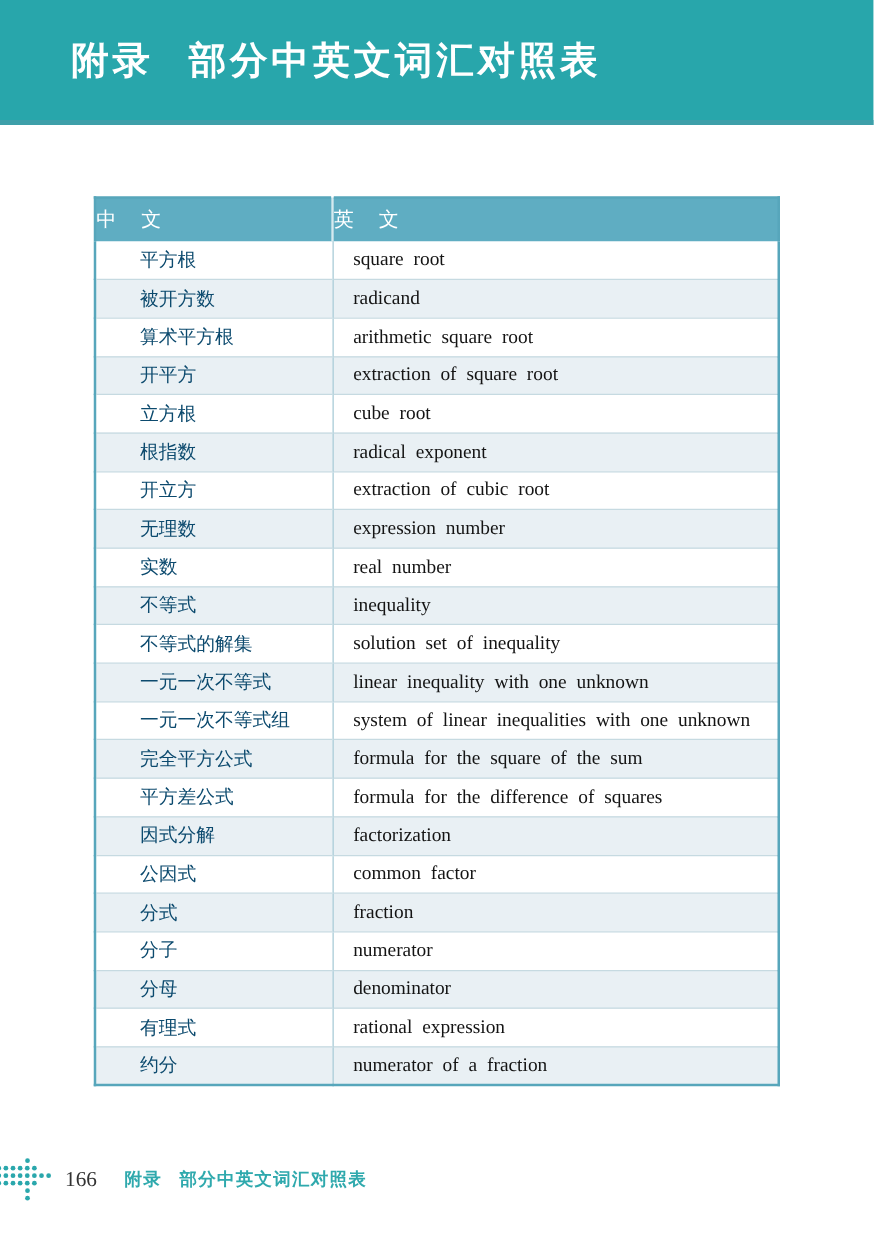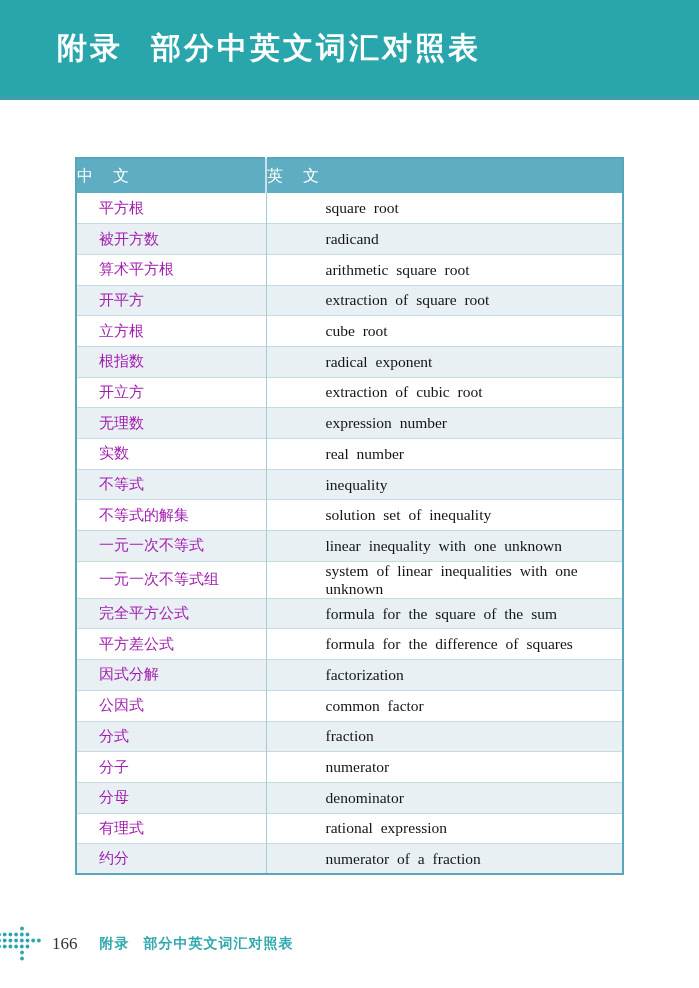--- a/index.html
+++ b/index.html
@@ -54,23 +54,23 @@
   .vocab-table thead th.en-h { border-left:2px solid rgba(255,255,255,0.65);margin-top:20px; }
 
   .vocab-table tbody td {
     height:30.7px;
     vertical-align:middle;
     font-size:15px;
     color:#1f1f1f;
   }
   .vocab-table tbody tr + tr td { border-top:1px solid #c6dae1;margin-top:37px; }
   .vocab-table tbody tr:nth-child(even) td { background:#e9f0f4; }
-  .vocab-table tbody td.zh { padding-left:22px; color:#a21caf; }
+  .vocab-table tbody td.zh { padding-left:35px; color:#0c4a6e; }
   .vocab-table tbody td.en {
-    padding-left:59px;
+    padding-left:16px;
     border-left:1px solid #a6cad6;
     word-spacing:4px;
     color:#141414;
     font-size:15.5px;
   }
 
   
   .footer {
     position:absolute; top:931px; left:0;
     width:699px; height:26px;

